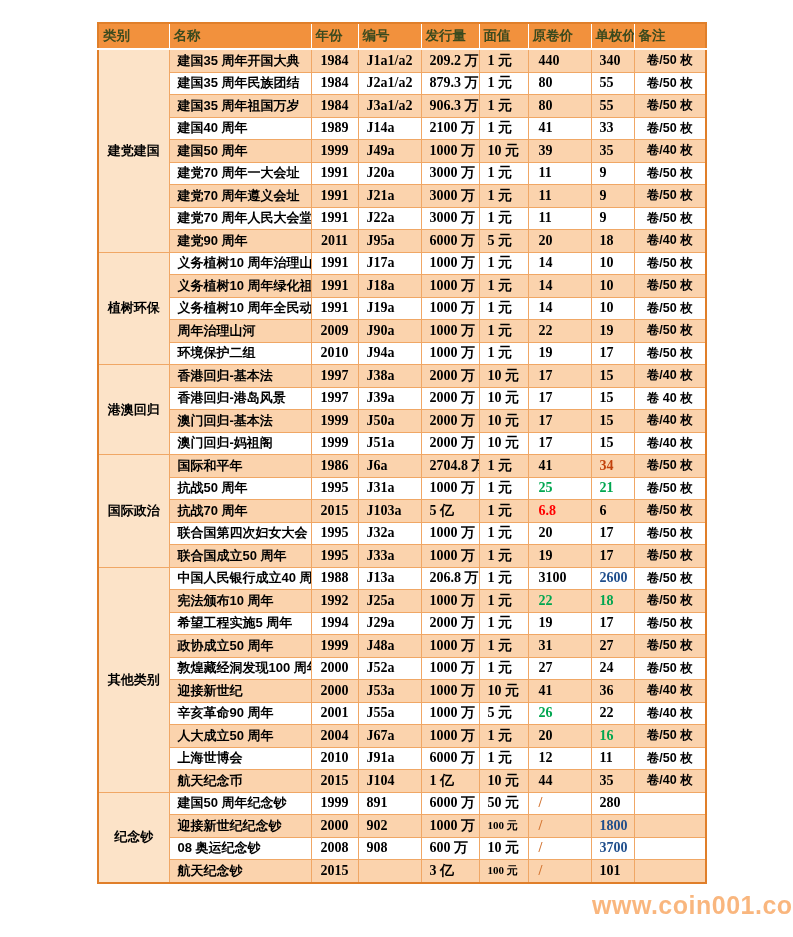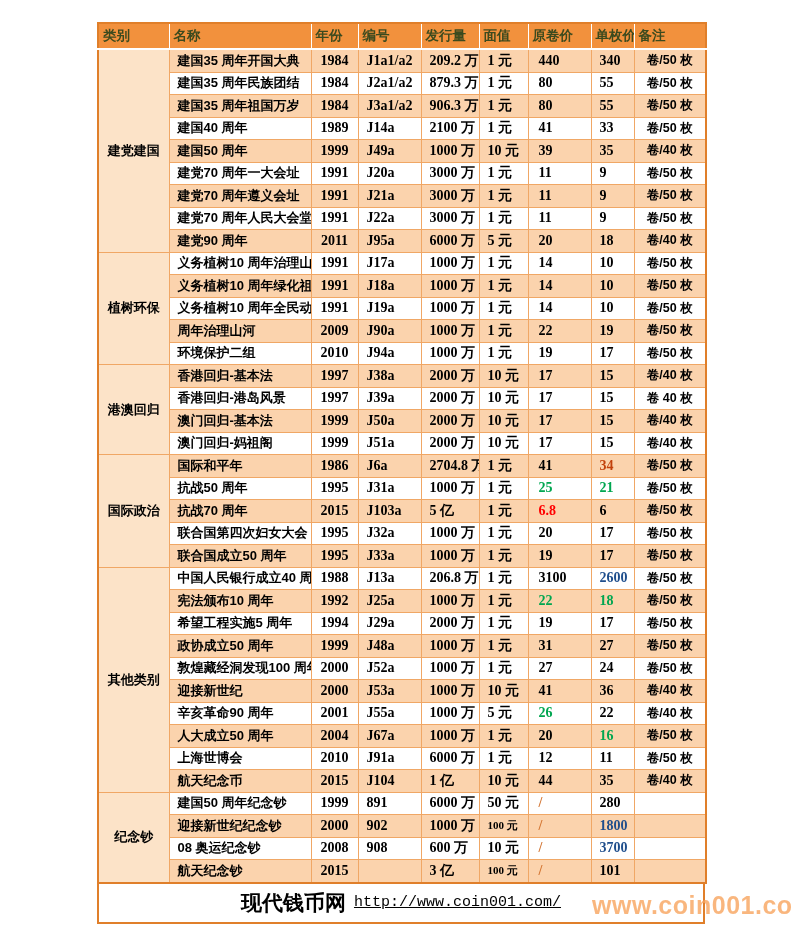--- a/index.html
+++ b/index.html
@@ -451,19 +451,15 @@
           <td class="c-year">2015</td>
           <td class="c-code"></td>
           <td class="c-issue">3 亿</td>
           <td class="c-face small-face">100 元</td>
           <td class="c-roll" style="color: rgb(210, 114, 46);">/</td>
           <td class="c-piece">101</td>
           <td class="c-note"></td>
         </tr>
       </tbody>
   </table>
-  <div class="footer">
-    <span class="site-name">现代钱币网</span>
-    <span class="site-url">http://www.coin001.com/</span>
-  </div>
 </div>
 
 <div class="watermark">www.coin001.com</div>
 
 </body></html>

